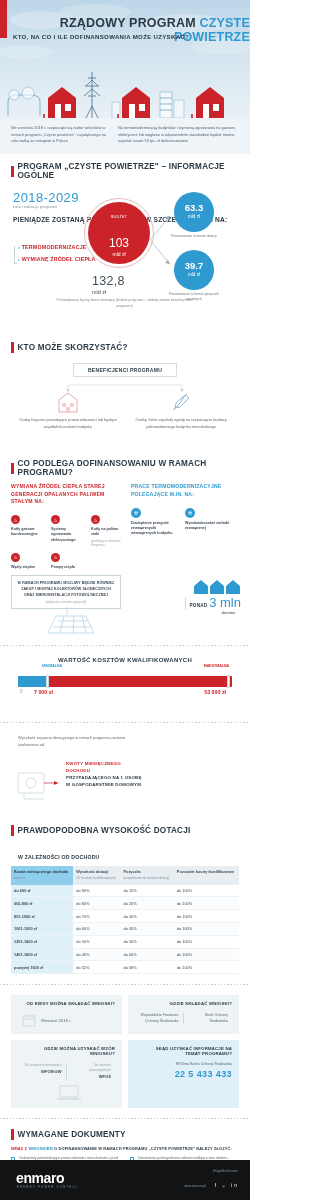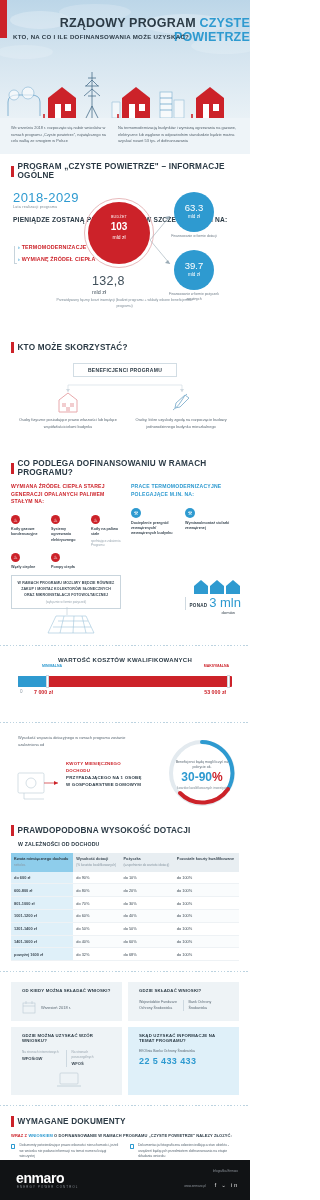--- a/index.html
+++ b/index.html
@@ -44,33 +44,33 @@
     line-height:1.55;color:#2b3a45;letter-spacing:.2px;}
   .bullets{position:absolute;left:18px;top:58px;}
   .bullets div{font-size:5.3px;font-weight:bold;color:#cc2229;letter-spacing:.2px;margin-bottom:6px;}
   .bullets div::before{content:"› ";color:#2e9ad0;}
   .bullet-rule{position:absolute;left:14px;top:60px;width:3px;height:18px;
     border-left:.6px solid #c7d3db;border-bottom:.6px solid #c7d3db;}
 
   .big-circle{position:absolute;left:88px;top:16px;width:62px;height:62px;border-radius:50%;
     background:#cc2229;color:#fff;text-align:center;}
   .big-circle .lbl{font-size:3.6px;margin-top:13px;letter-spacing:.3px;}
-  .big-circle .val{font-size:10px;font-weight:bold;line-height:1;margin-top:3px;}
+  .big-circle .val{font-size:12px;font-weight:normal;line-height:1;margin-top:18px;}
   .big-circle .unit{font-size:5px;margin-top:2px;}
   .ring{position:absolute;left:84px;top:12px;width:70px;height:70px;border-radius:50%;
     border:.8px solid #e8b9bb;}
 
   .total{position:absolute;left:92px;top:88px;width:60px;text-align:left;}
   .total .v{font-size:12.5px;color:#41505b;letter-spacing:.3px;}
   .total .u{font-size:5.4px;color:#41505b;margin-top:1px;}
   .total-cap{position:absolute;left:52px;top:112px;width:145px;text-align:center;
     font-size:3.5px;line-height:1.55;color:#7b8a95;}
 
   .bub{position:absolute;border-radius:50%;background:#2e9ad0;color:#fff;text-align:center;}
-  .bub .v{font-size:9.5px;font-weight:normal;line-height:1;}
+  .bub .v{font-size:9.5px;font-weight:bold;line-height:1;}
   .bub .u{font-size:4.6px;margin-top:1.5px;}
   .bub1{left:174px;top:6px;width:40px;height:40px;padding-top:11px;}
   .bub2{left:174px;top:64px;width:40px;height:40px;padding-top:11px;}
   .bcap{position:absolute;width:60px;text-align:center;font-size:3.4px;line-height:1.5;color:#6d7b86;}
   .bcap1{left:164px;top:48px;}
   .bcap2{left:164px;top:106px;}
   .arrows{position:absolute;left:150px;top:20px;}
 
   
   .ben{position:relative;height:92px;background:#fff;}
@@ -147,21 +147,21 @@
   th{background:#e8eef2;font-size:3.8px;font-weight:bold;text-align:left;color:#3d4a55;
     padding:4px 3px;vertical-align:top;line-height:1.4;}
   th.hl{background:#8ecdeb;color:#2b3a45;}
   th .n{display:block;font-weight:normal;font-size:3.1px;color:#8796a1;line-height:1.35;margin-top:1px;}
   td{font-size:3.9px;padding:3.4px 3px;color:#3d4a55;border-bottom:.4px solid #eef2f5;}
   td.k{background:#dff0f9;font-weight:bold;}
   tbody tr:nth-child(even) td:not(.k){background:#fafcfd;}
 
   
   .info{display:flex;gap:6px;padding:0 11px;margin-top:8px;}
-  .ibox{flex:1;background:#eef3f6;padding:6px 7px 7px 11px;}
+  .ibox{flex:1;background:#eef3f6;padding:6px 7px 7px 11px;text-align:right;}
   .ibox.blue{background:#dff0f9;}
   .ibox h3{font-size:4.3px;font-weight:bold;letter-spacing:.2px;color:#2b3a45;}
   .ibox .row{display:flex;margin-top:7px;}
   .ibox .cell{flex:1;font-size:3.6px;line-height:1.55;color:#5b6974;padding-right:4px;}
   .ibox .cell + .cell{border-left:.5px solid #cdd8e0;padding-left:5px;}
   .ibox .cell .sm{font-size:3.1px;color:#9aa7b1;display:block;margin-bottom:1px;}
   .ibox .cell b{font-size:4.1px;color:#3d4a55;}
   .phone{font-size:9px;font-weight:bold;color:#2e9ad0;letter-spacing:.4px;margin-top:3px;}
   .ph-cap{font-size:3.4px;color:#5b6974;margin-top:6px;}
   .ibox .date{font-size:4px;color:#5b6974;margin-left:5px;}
@@ -430,37 +430,23 @@
       <circle cx="15" cy="16" r="5" fill="none" stroke="#b9c9d4" stroke-width=".6"></circle>
       <path d="M28 16 h14" stroke="#cc2229" stroke-width=".7"></path>
       <path d="M42 16 l-4 -2 v4z" fill="#cc2229"></path>
       <path d="M8 26 v6 h20" stroke="#b9c9d4" stroke-width=".6" fill="none"></path>
     </svg>
     <div class="g-note">
       <div class="a">KWOTY MIESIĘCZNEGO DOCHODU</div>
       <div class="b">PRZYPADAJĄCEGO NA 1 OSOBĘ W GOSPODARSTWIE DOMOWYM</div>
     </div>
 
-    <div class="gauge">
-      <svg width="72" height="72" viewBox="0 0 72 72">
-        <circle cx="36" cy="36" r="31" fill="none" stroke="#e3eaef" stroke-width="4"></circle>
-        <path d="M36 5 a31 31 0 0 1 26 47" fill="none" stroke="#2e9ad0" stroke-width="4" stroke-linecap="round"></path>
-        <path d="M62 52 a31 31 0 0 1 -48 4" fill="none" stroke="#cc2229" stroke-width="4" stroke-linecap="round"></path>
-      </svg>
-      <div class="g-in">
-        <div class="t">Beneficjenci będą mogli liczyć na pokrycie ok.</div>
-        <div class="v">
-          <span>30-90</span><span class="r">%</span>
-        </div>
-        <div class="c">kosztów kwalifikowanych inwestycji</div>
-      </div>
-    </div>
-  </div>
-
-  <div class="sec-head" style="flex-direction:column;align-items:flex-start;gap:5px;">
+  </div>
+
+  <div class="sec-head" style="flex-direction:column;align-items:flex-start;gap:18px;">
     <div style="display:flex;align-items:center;gap:4px;">
       <span class="tick"></span>
       <h2>PRAWDOPODOBNA WYSOKOŚĆ DOTACJI</h2>
     </div>
     <div class="sub" style="margin-left:7px;">W ZALEŻNOŚCI OD DOCHODU</div>
   </div>
 
   <div class="tbl-sec">
     <table>
       <thead>

